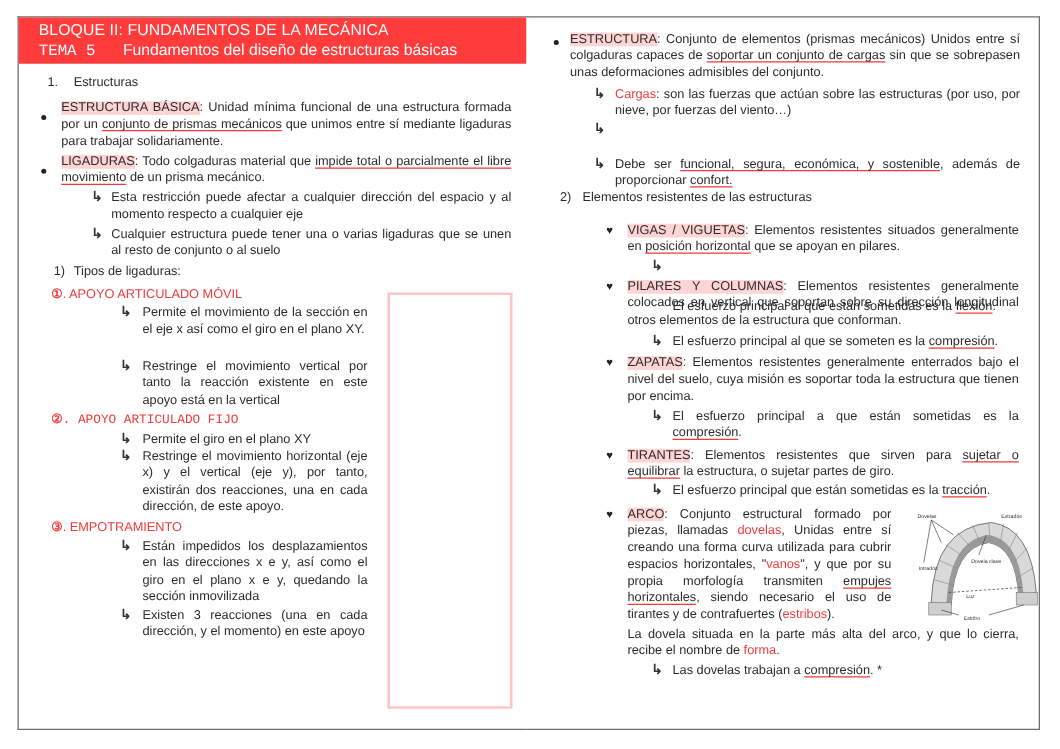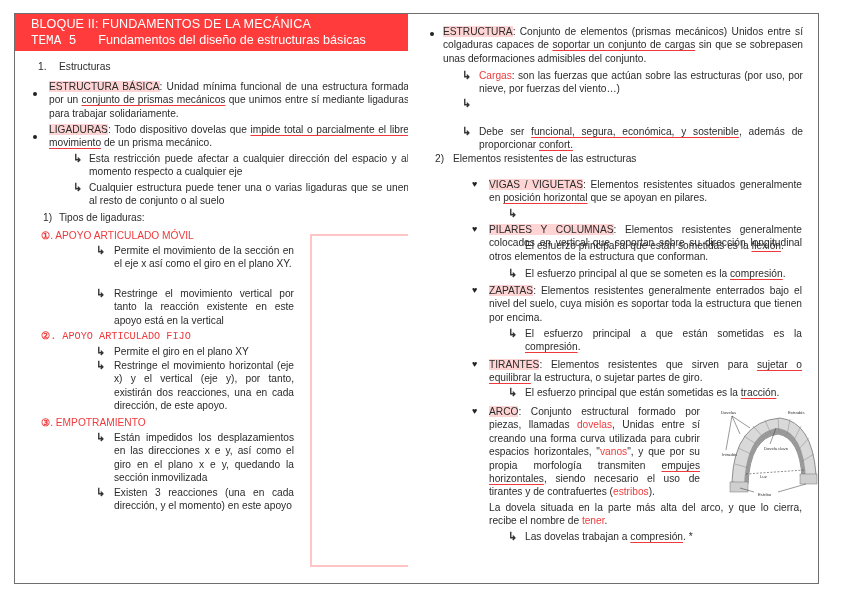--- a/index.html
+++ b/index.html
@@ -1,19 +1,19 @@
 <!DOCTYPE html>
 <html><head>
 <meta charset="utf-8">
 <style>
   html,body{margin:0;padding:0;background:#ffffff;}
   body{width:848px;height:599px;position:relative;overflow:hidden;font-family:"Liberation Sans",sans-serif;color:#2b2b2b;font-size:10.2px;}
   .panel{position:absolute;top:13px;height:571px;border:1px solid #6e6e6e;box-sizing:border-box;background:#fff;}
   #left{left:14px;width:411px;border-right:2px solid #b5b5b5;}
-  #right{left:408px;width:411px;border-left:none;text-decoration:underline;}
+  #right{left:421px;width:411px;border-left:none;text-decoration:underline;}
   .header{position:absolute;left:0;top:0;width:100%;height:37px;background:#ff3b3b;color:#fff;}
   .header .l1{position:absolute;left:16px;top:3px;font-size:12.6px;letter-spacing:0.1px;}
   .header .l2{position:absolute;left:16px;top:19px;font-size:12.6px;}
   .blk{position:absolute;line-height:13.4px;text-align:justify;}
   .hl{background:#ffd4d4;}
   .red{color:#ee3a3c;}
   .u{text-decoration:underline;text-decoration-color:#ee3a3c;text-underline-offset:2px;}
   .dot{position:absolute;width:4px;height:4px;border-radius:50%;background:#222;}
   .heart{position:absolute;font-size:9px;color:#222;line-height:9px;}
   .arr{position:absolute;font-size:11px;font-weight:bold;color:#333;line-height:12px;}
@@ -36,21 +36,21 @@
   <span class="num" style="left:23px;top:47px;">1.</span>
   <span class="num" style="left:44px;top:47px;">Estructuras</span>
 
   <span class="dot" style="left:18px;top:78px;"></span>
   <div class="blk" style="left:34px;top:66px;width:360px;">
     <span class="hl">ESTRUCTURA BÁSICA</span><span>: Unidad mínima funcional de una estructura formada por un </span><span class="u">conjunto de prismas mecánicos</span><span> que unimos entre sí mediante ligaduras para trabajar solidariamente.</span>
   </div>
 
   <span class="dot" style="left:18px;top:121px;"></span>
   <div class="blk" style="left:34px;top:109px;width:360px;">
-    <span class="hl">LIGADURAS</span><span>: Todo dispositivo dovelas que </span><span class="u">impide total o parcialmente el libre movimiento</span><span> de un prisma mecánico.</span>
+    <span class="hl">LIGADURAS</span><span>: Todo colgaduras material que </span><span class="u">impide total o parcialmente el libre movimiento</span><span> de un prisma mecánico.</span>
   </div>
   <span class="arr" style="left:58px;top:138px;">↳</span>
   <div class="blk" style="left:74px;top:138px;width:320px;">Esta restricción puede afectar a cualquier dirección del espacio y al momento respecto a cualquier eje</div>
   <span class="arr" style="left:58px;top:167px;">↳</span>
   <div class="blk" style="left:74px;top:167px;width:320px;">Cualquier estructura puede tener una o varias ligaduras que se unen al resto de conjunto o al suelo</div>
 
   <span class="num" style="left:28px;top:198px;">1)</span>
   <span class="num" style="left:44px;top:198px;">Tipos de ligaduras:</span>
 
   <div class="pinkbox"></div>
@@ -140,16 +140,16 @@
     <g stroke="#333" stroke-width="0.5" fill="none">
       <line x1="12" y1="12" x2="30" y2="24"></line>
         <line x1="12" y1="12" x2="20" y2="30"></line>
         <line x1="12" y1="12" x2="6" y2="46"></line>
       <line x1="50" y1="40" x2="56" y2="24"></line>
         <line x1="34" y1="88" x2="20" y2="84"></line>
         <line x1="58" y1="88" x2="86" y2="80"></line>
     </g>
   </svg>
 
-  <div class="blk" style="left:81px;top:487px;width:313px;"><span>La dovela situada en la parte más alta del arco, y que lo cierra, recibe el nombre de </span><span class="red">tener</span><span>.</span></div>
+  <div class="blk" style="left:81px;top:487px;width:313px;"><span>La dovela situada en la parte más alta del arco, y que lo cierra, recibe el nombre de </span><span class="red">forma</span><span>.</span></div>
   <span class="arr" style="left:100px;top:516px;">↳</span>
   <div class="blk" style="left:117px;top:516px;"><span>Las dovelas trabajan a </span><span class="u">compresión</span><span>. *</span></div>
 </div>
 
 </body></html>

